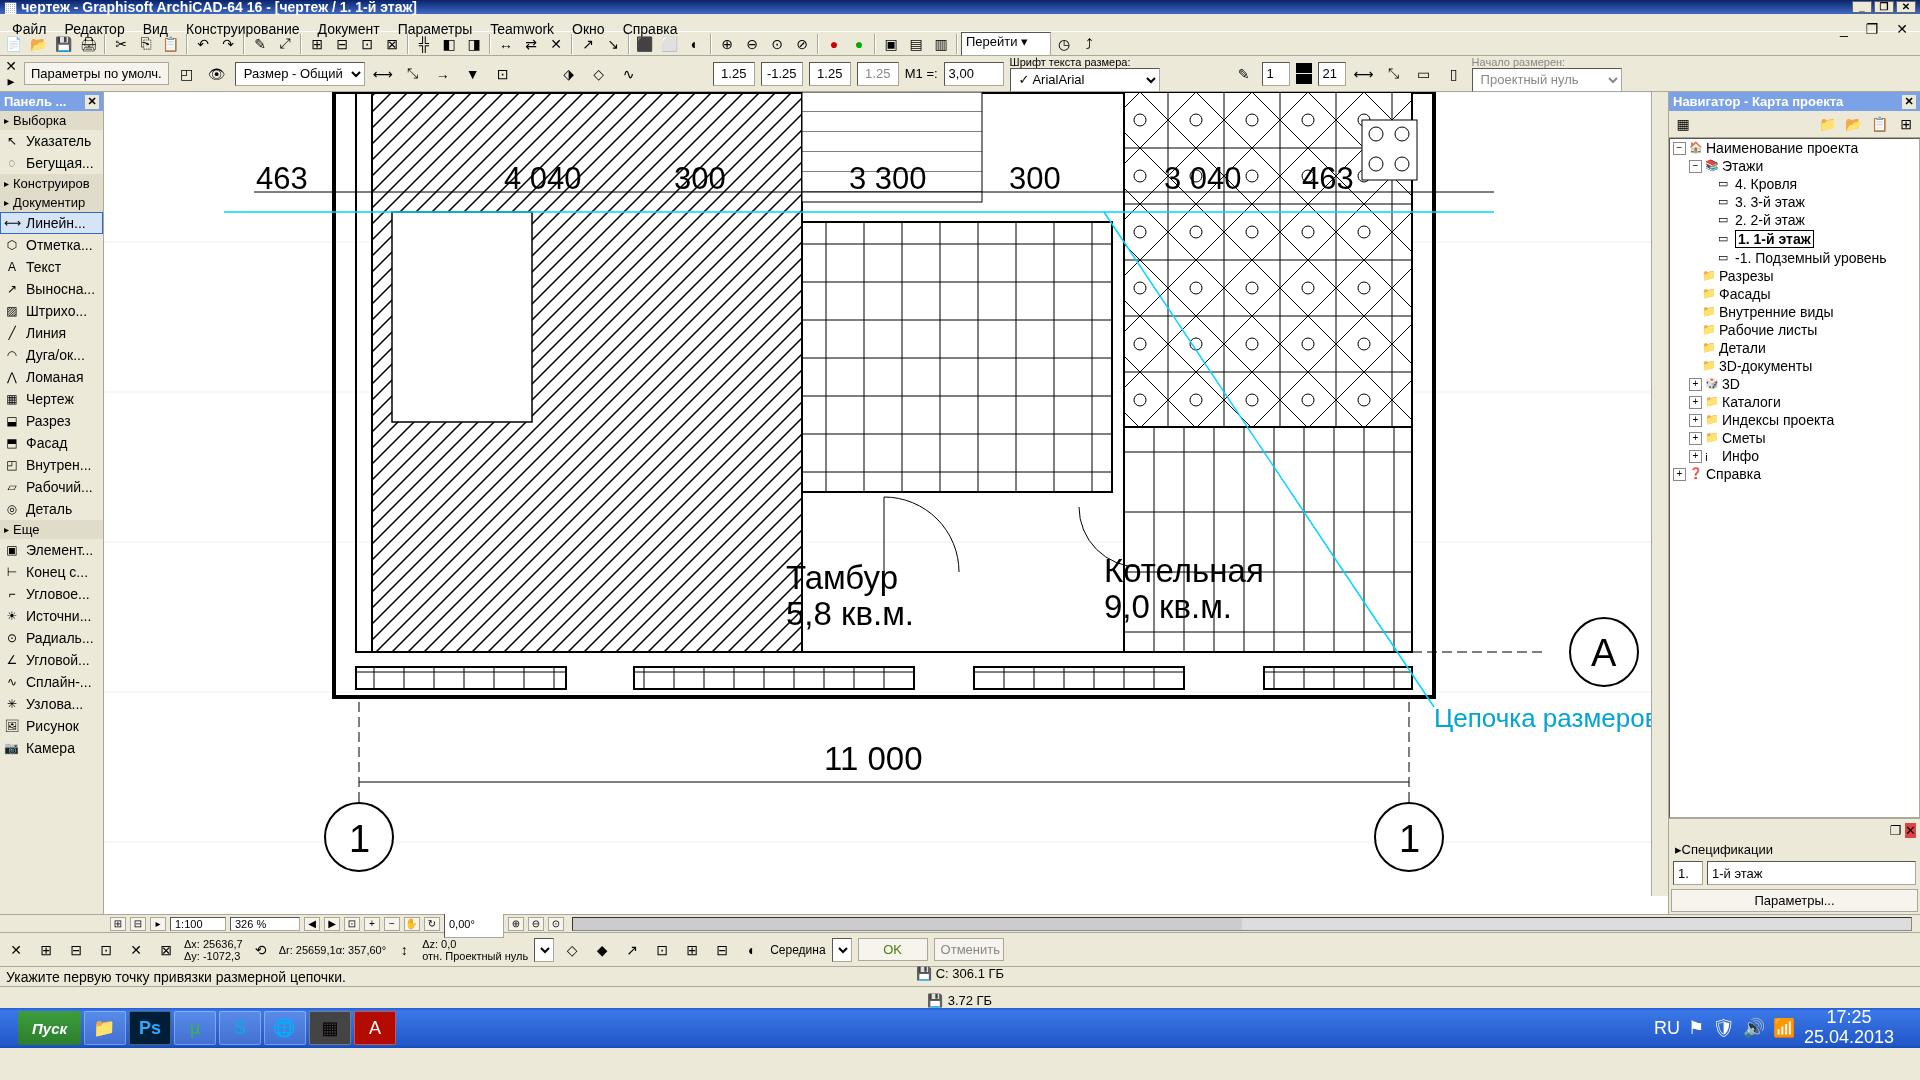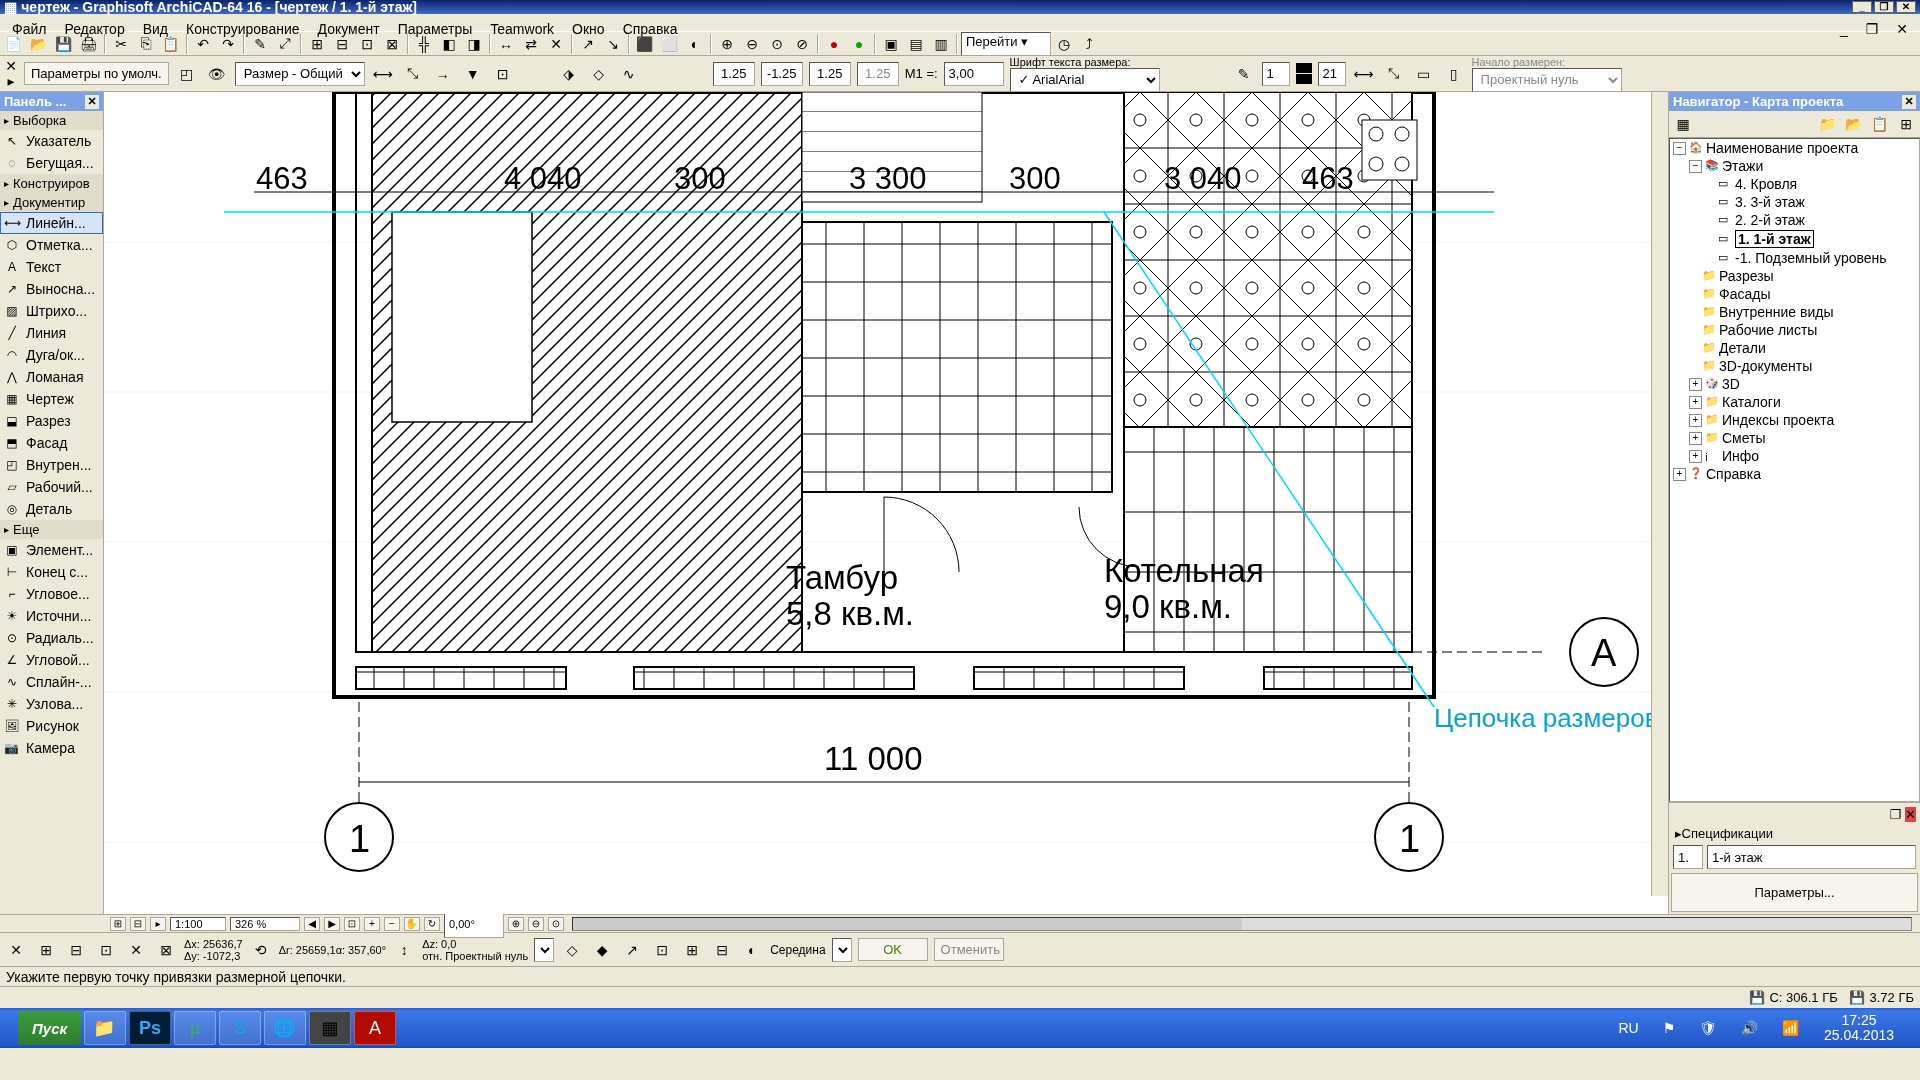--- a/index.html
+++ b/index.html
@@ -30,29 +30,29 @@
 .nav-tree { flex: 1; overflow: auto; background: white; border: 1px inset #aca899; font-size: 14px; }
 .tree-item { display: flex; align-items: center; padding: 1px 0; white-space: nowrap; cursor: default; }
 .tree-item.selected span.lbl { border: 1px solid black; padding: 0 2px; }
 .tree-toggle { width: 13px; height: 13px; border: 1px solid #888; font-size: 10px; text-align: center; line-height: 10px; margin: 0 3px; cursor: pointer; background: white; }
 .tree-sp { display: inline-block; }
 .tree-icon { width: 14px; height: 14px; margin-right: 3px; font-size: 11px; display: inline-block; }
 .info-bar { height: 34px; background: #ece9d8; border-top: 1px solid #aca899; display: flex; align-items: center; font-size: 12px; padding: 0 4px; gap: 6px; }
 .zoom-bar { height: 18px; background: #ece9d8; border-top: 1px solid #aca899; display: flex; align-items: center; font-size: 12px; padding: 0 4px; gap: 4px; }
 .zoom-btn { width: 16px; height: 14px; border: 1px solid #aca899; background: #f6f4ec; font-size: 10px; text-align: center; line-height: 12px; cursor: default; }
 .hint-bar { height: 20px; background: #ece9d8; border-top: 1px solid #aca899; display: flex; align-items: center; padding: 0 6px; font-size: 14px; }
-.bottom-status { height: 22px; background: #ece9d8; border-top: 1px solid #aca899; display: flex; align-items: center; padding: 0 6px; font-size: 13px; justify-content: flex-end; gap: 12px; }
+.bottom-status { height: 22px; background: #ece9d8; border-top: 1px solid #aca899; display: flex; align-items: center; padding: 0 6px; font-size: 13px; justify-content: flex-end; gap: 12px; flex-direction: column; }
 .taskbar { height: 40px; background: linear-gradient(to bottom, #245edc, #3b78e7 8%, #2157c9 92%, #134bba); display: flex; align-items: center; padding: 0 18px; }
 .start-btn { height: 34px; padding: 0 14px; background: linear-gradient(to bottom, #3c9e3c, #2d7d2d); color: white; font-weight: bold; border-radius: 3px; display: flex; align-items: center; font-size: 15px; font-style: italic; }
 .task-item { width: 42px; height: 34px; background: rgba(255,255,255,0.15); border: 1px solid rgba(255,255,255,0.3); margin-left: 3px; border-radius: 2px; display: flex; align-items: center; justify-content: center; font-size: 18px; }
-.tray { margin-left: auto; display: flex; align-items: center; gap: 24px; color: white; font-size: 14px; padding-right: 8px; }
+.tray { margin-left: auto; display: flex; align-items: center; gap: 8px; color: white; font-size: 18px; padding-right: 8px; }
 .scrollbar-v { position: absolute; right: 0; top: 0; bottom: 18px; width: 17px; background: #ece9d8; border-left: 1px solid #aca899; }
 .specs-panel { background: #ece9d8; border-top: 1px solid #aca899; padding: 2px; font-size: 13px; }
 .specs-header { display: flex; align-items: center; padding: 2px 4px; }
-.param-btn { width: 100%; padding: 11px; border: 1px solid #aca899; background: #f6f4ec; font-size: 13px; margin-top: 2px; text-align: center; }
+.param-btn { width: 100%; padding: 3px; border: 1px solid #aca899; background: #f6f4ec; font-size: 13px; margin-top: 2px; text-align: center; }
 </style>
 </head>
 <body>
 
 <div class="titlebar">
   <span style="margin-right:4px">▦</span>
   <span>чертеж - Graphisoft ArchiCAD-64 16 - [чертеж / 1. 1-й этаж]</span>
   <div class="sysbtns">
     <div class="sysbtn">_</div>
     <div class="sysbtn">❐</div>

